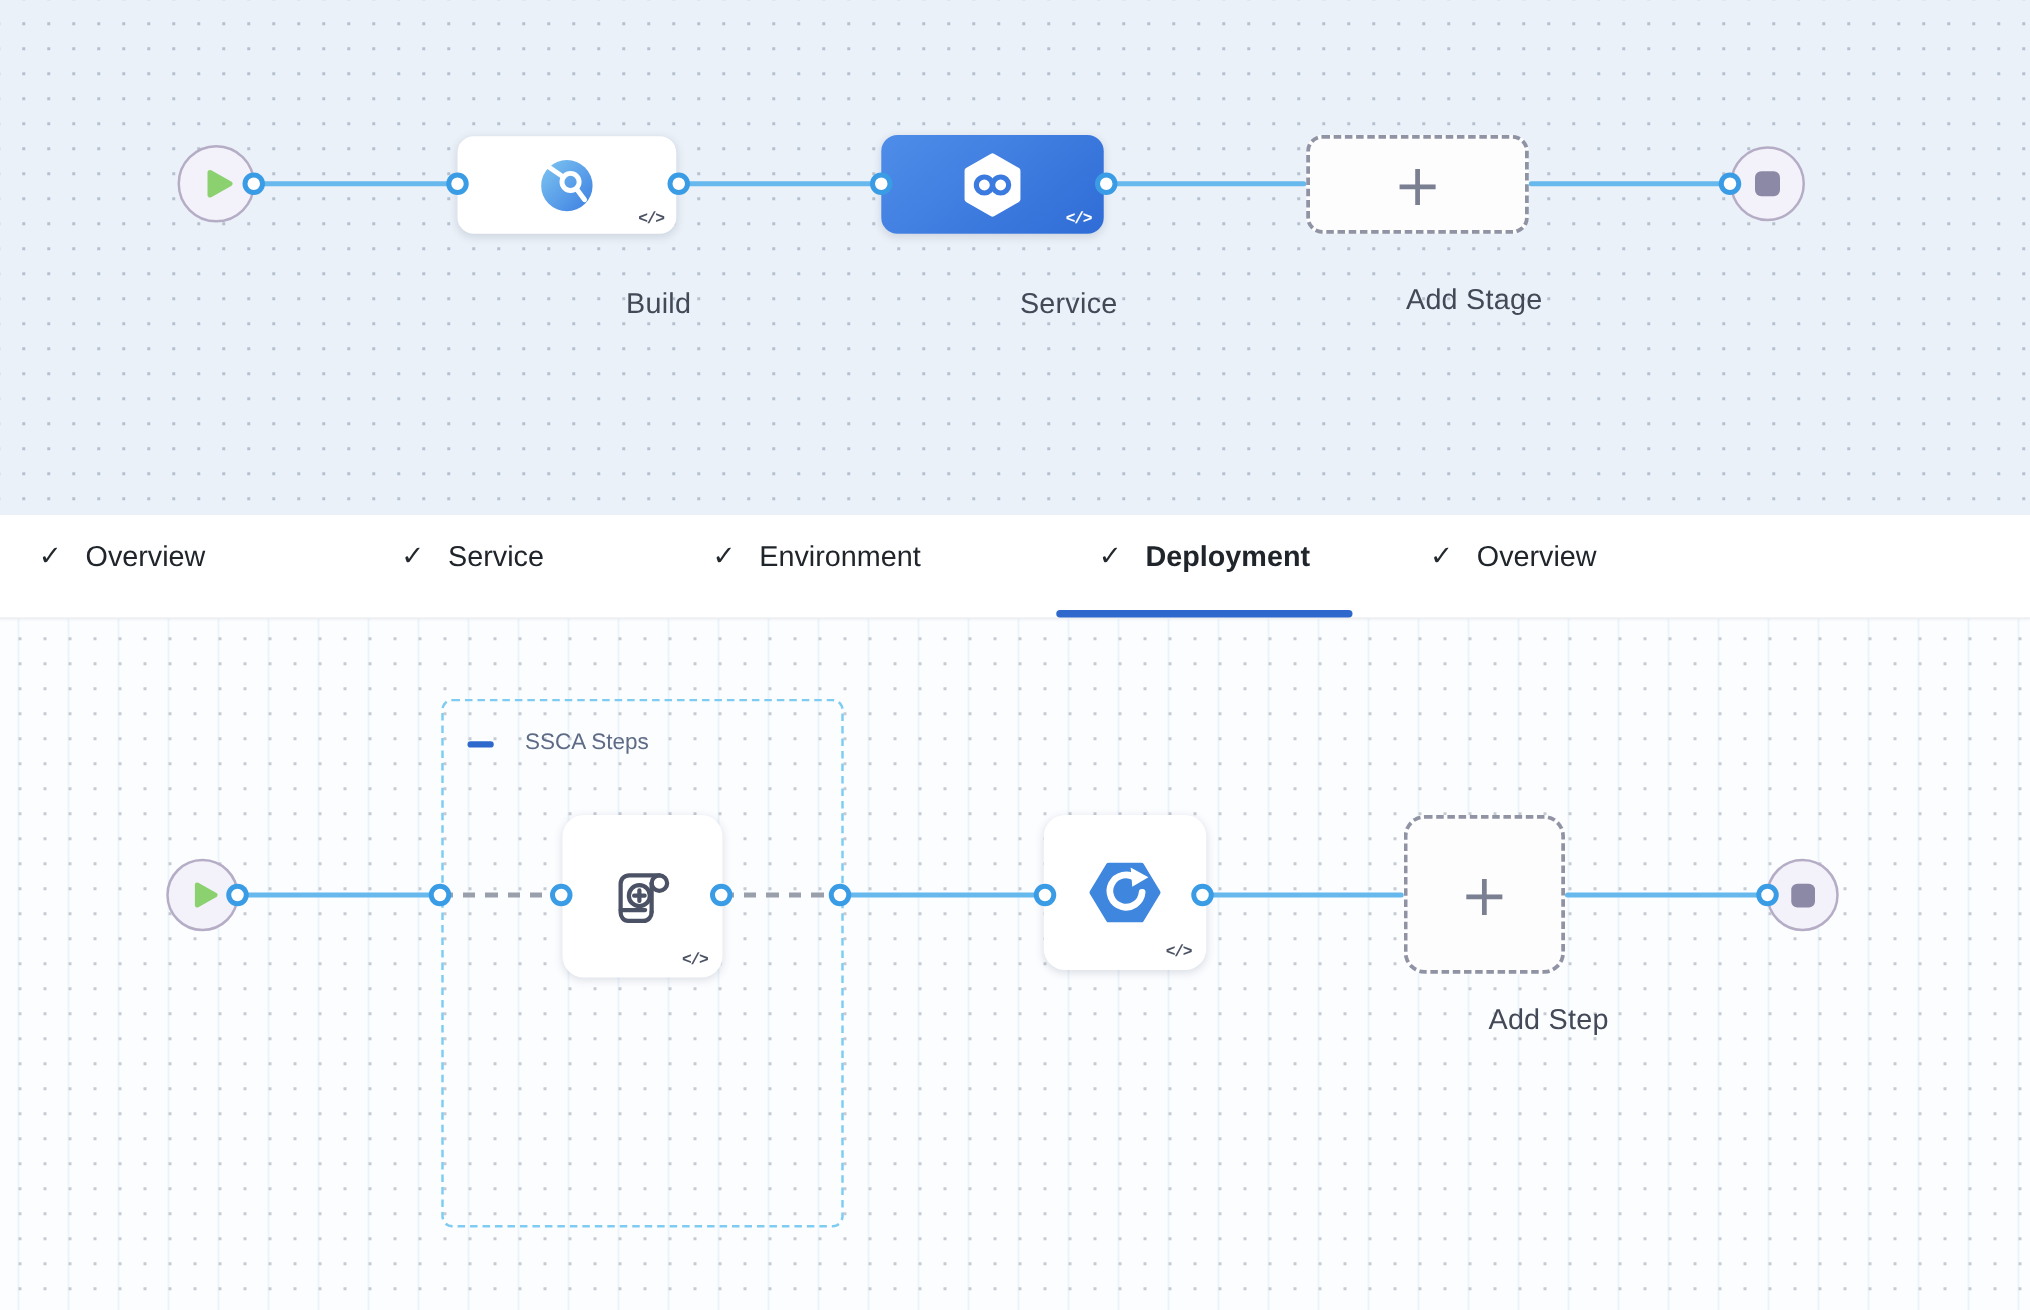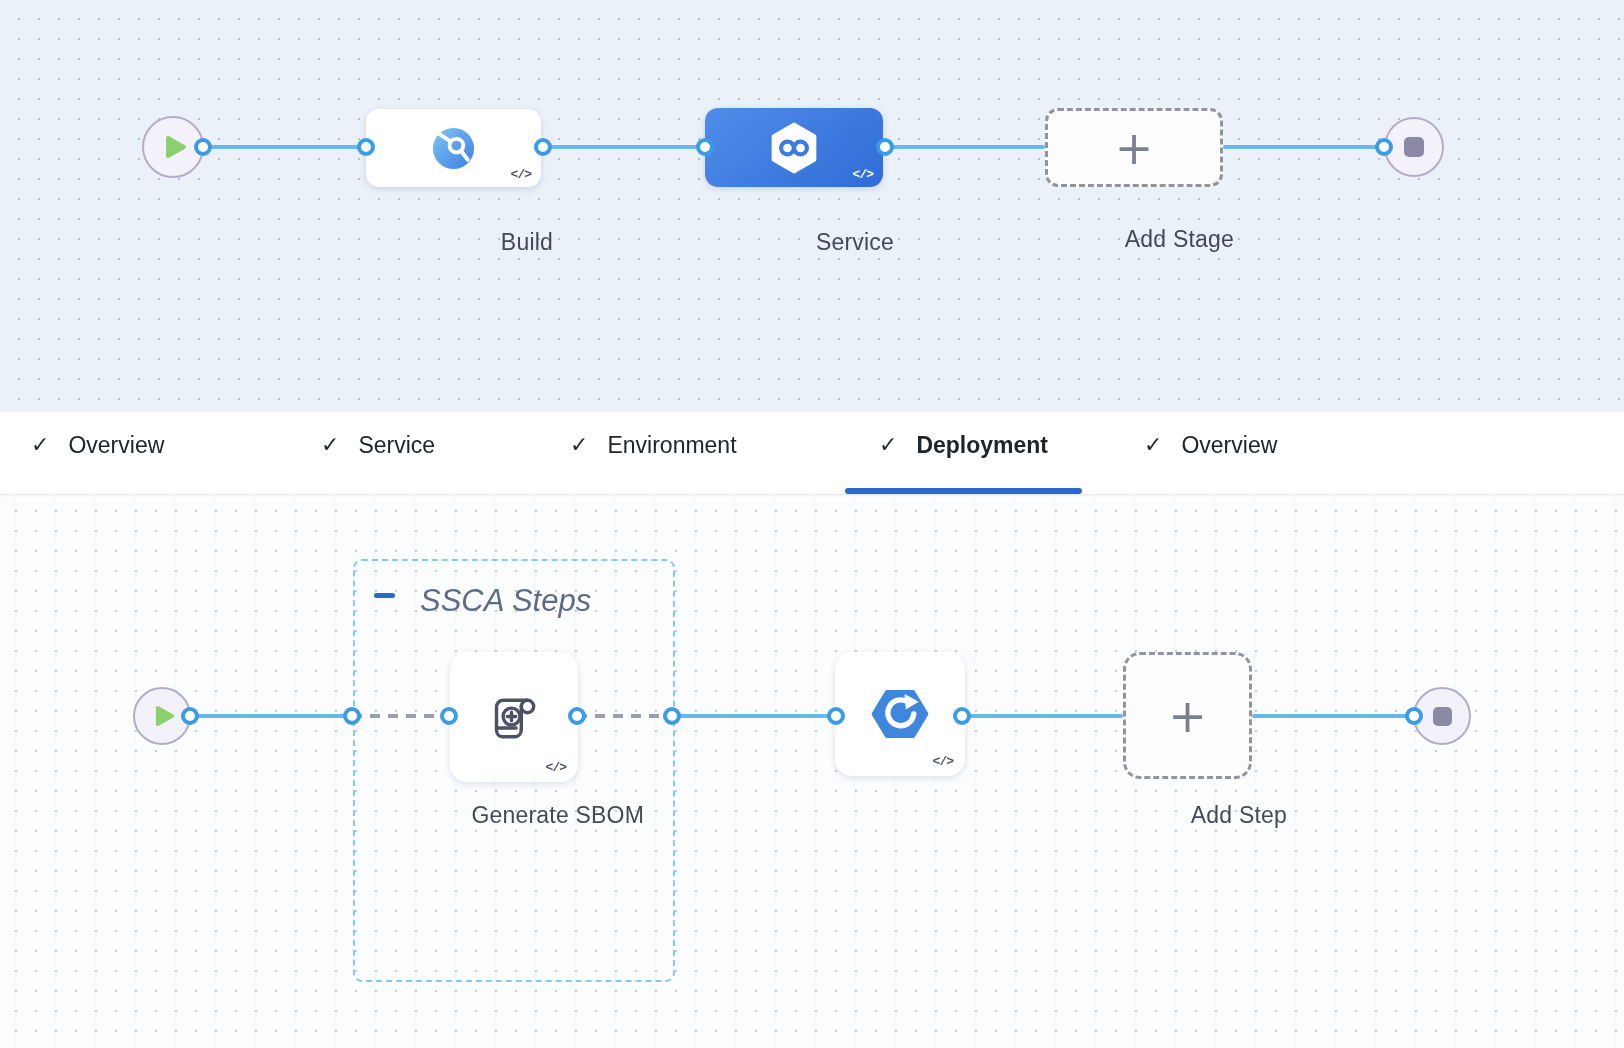--- a/index.html
+++ b/index.html
@@ -92,21 +92,21 @@
   #ssca-group {
     position:absolute; left:353px; top:64px; width:322px; height:423px;
     border:2px dashed #7fccf2; border-radius:9px; z-index:1; background:transparent;
   }
   #ssca-minus {
     position:absolute; left:374px; top:98px; width:21px; height:5px;
     border-radius:3px; background:#2e68cd; z-index:3; cursor:pointer;
   }
   #ssca-label {
     position:absolute; left:420px; top:88px; z-index:3;
-    font-size:31px; color:#5e6b86;font-style:italic;
+    font-size:18px; color:#5e6b86;
   }
 </style>
 </head>
 <body>
 
 <div id="root">
 
   <div id="canvas-top" class="canvas">
 
     <div class="wire" style="left:203px; top:145px; width:163px;"></div>
@@ -217,21 +217,20 @@
           <circle cx="45.5" cy="21.5" r="6.2"></circle>
           <path d="M45.5 15.3 H21.5 c-4 0 -7 3 -7 6.8 V43"></path>
           <path d="M39.3 21.5 V44.5"></path>
           <path d="M39.3 44.5 c0 4 -2.6 7.2 -6.6 7.2 H20.5 c-3.6 0 -6 -3 -6 -6.7 V43 h19.6"></path>
           <circle cx="29.5" cy="31.5" r="8.4" fill="#fff"></circle>
           <path d="M29.5 27.3 v8.4 M25.3 31.5 h8.4"></path>
         </g>
       </svg>
       <span class="code-glyph" style="right:12px; bottom:7px;">&lt;/&gt;</span>
     </div>
-    <div class="node-label" style="left:384px; top:307px; width:260px;">Generate SBOM</div>
 
     <div class="node" style="left:835px; top:157px; width:130px; height:124px; border-radius:17px;">
       <svg width="62" height="62" viewBox="0 0 48 48">
         <polygon points="3.5,24 13.8,7 34.2,7 44.5,24 34.2,41 13.8,41" fill="#3f86de" stroke="#3f86de" stroke-width="3" stroke-linejoin="round"></polygon>
         <path d="M30.8 15.2 A10 10 0 1 0 34.6 24" stroke="#fff" stroke-width="4.2" fill="none" stroke-linecap="round"></path>
         <polygon points="27.5,8.5 38.5,14.5 28.5,20.5" fill="#fff"></polygon>
       </svg>
       <span class="code-glyph" style="right:12px; bottom:7px;">&lt;/&gt;</span>
     </div>
 

